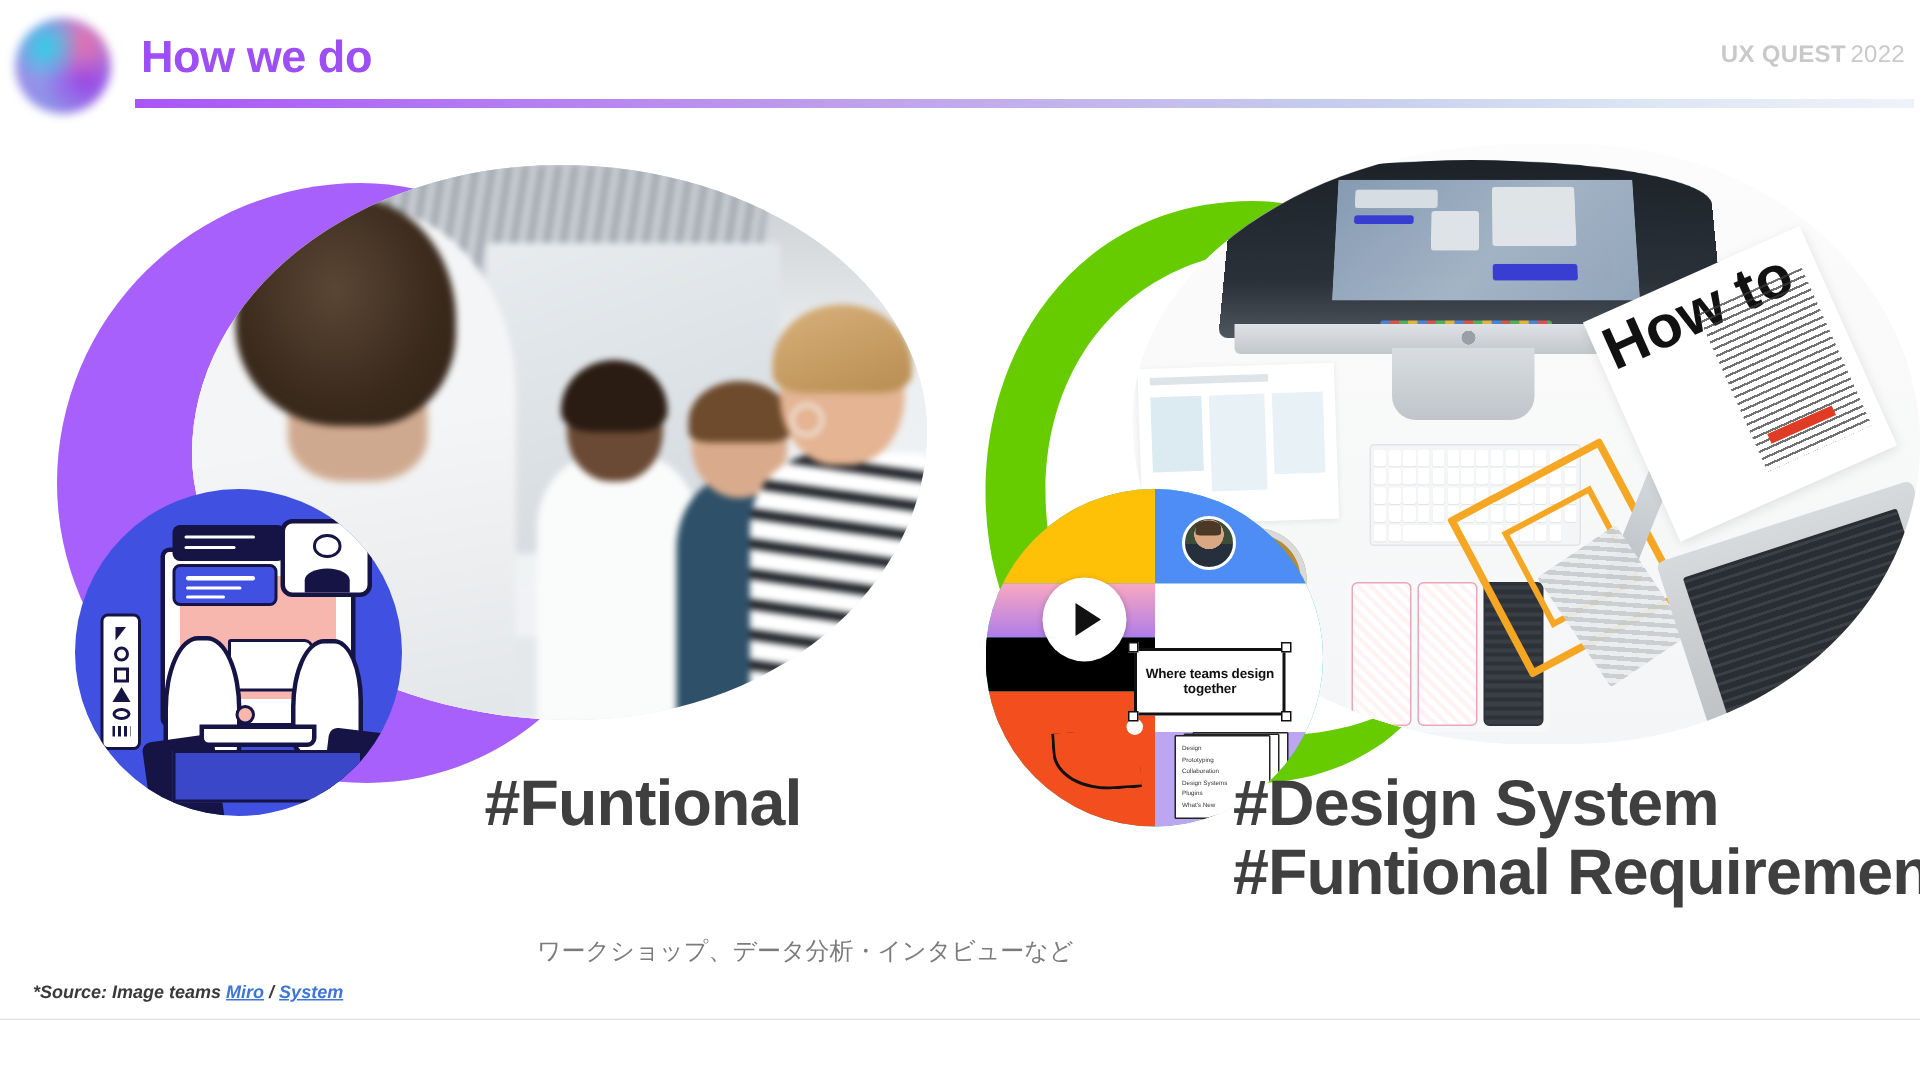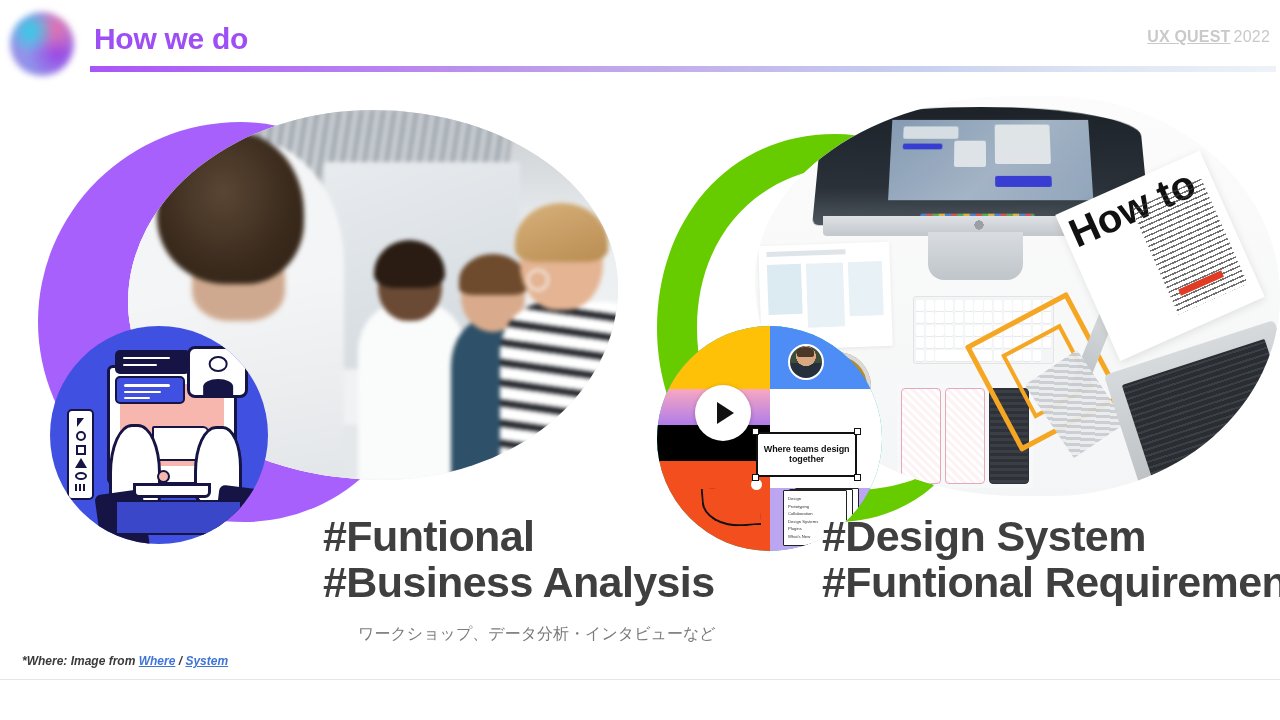--- a/index.html
+++ b/index.html
@@ -57,21 +57,21 @@
     background: linear-gradient(90deg, #a855f7 0%, #b377f3 18%, #c0a3ea 42%, #c6cdee 68%, #dfe6f4 86%, #eef2f8 100%);
   }
 
   #deck-tag {
     position: absolute;
     right: 10px; top: 28px;
     font-size: 16px;
     color: #c9c9c9;
     letter-spacing: 0.2px;
   }
-  #deck-tag .tag-strong { font-weight: bold; text-decoration: underline; }
+  #deck-tag .tag-strong { font-weight: bold; }
   #deck-tag .tag-year { font-weight: normal; margin-left: 3px; }
 
   
   .column { position: absolute; top: 96px; height: 560px; }
   #col-left  { left: 10px;  width: 630px; }
   #col-right { left: 645px; width: 635px; }
 
   .art-stage { position: absolute; left: 0; top: 0; width: 100%; height: 440px; }
 
   
@@ -616,21 +616,20 @@
         <div class="illu-hand illu-hand-r"></div>
         <div class="illu-hand-r-sleeve"></div>
         <div class="illu-dot"></div>
         <div class="illu-base"></div>
         <div class="illu-deskband"></div>
       </div>
     </div>
 
     <div class="headline" id="left-headline">
       <div>#Funtional</div>
-      <div>#Business Analysis</div>
     </div>
 
     <div class="subcaption" id="left-subcaption">ワークショップ、データ分析・インタビューなど</div>
   </div>
 
   <div class="column" id="col-right">
 
     <div class="art-stage">
 
       <div id="right-green-ring">
@@ -811,18 +810,18 @@
     </div>
 
     <div class="headline" id="right-headline">
       <div>#Design System</div>
       <div>#Funtional Requirement</div>
     </div>
 
   </div>
 
   <div id="source-note">
-    <span>*Where: Image from </span><a href="#">Where</a><span class="sep"> / </span><a href="#">System</a>
+    <span>*Source: Image teams </span><a href="#">Miro</a><span class="sep"> / </span><a href="#">System</a>
   </div>
 
   <div id="footer-divider"></div>
 
 </div>
 
 </body></html>

